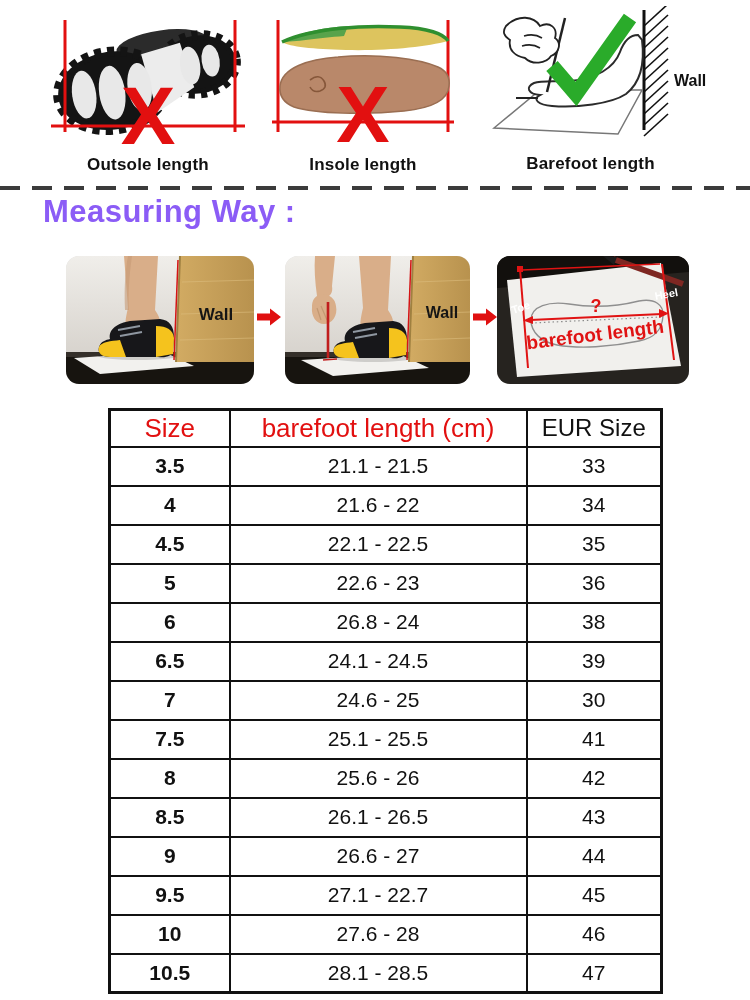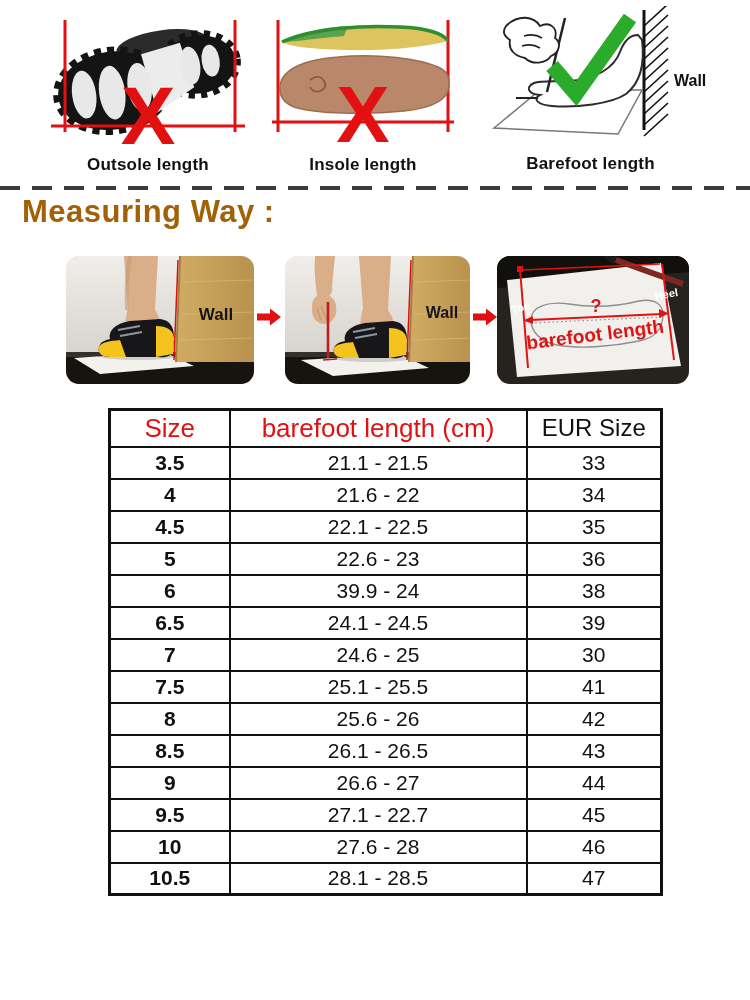--- a/index.html
+++ b/index.html
@@ -4,28 +4,28 @@
 <style>
   html,body{margin:0;padding:0;background:#ffffff;}
   .page{position:relative;width:750px;height:1000px;background:#fff;overflow:hidden;
         font-family:"Liberation Sans",sans-serif;color:#111;}
   figure{margin:0;}
   .fig{position:absolute;text-align:center;}
   .fig figcaption{font-weight:bold;font-size:17px;color:#111;margin-top:2px;letter-spacing:.2px;}
   svg text{font-family:"Liberation Sans",sans-serif;}
   .divider{position:absolute;left:0;top:186px;width:750px;height:4px;
            background:repeating-linear-gradient(90deg,#3b3b3b 0 20px,transparent 20px 32px);}
-  .heading{position:absolute;left:22px;top:194px;font-size:31px;font-weight:bold;color:#a16207;letter-spacing:.5px;}
+  .heading{position:absolute;left:43px;top:194px;font-size:31px;font-weight:bold;color:#8b5cf6;letter-spacing:.5px;}
   .photo{position:absolute;top:256px;height:128px;border-radius:13px;overflow:hidden;background:#ddd;}
   .arrow{position:absolute;top:307px;width:26px;height:20px;}
   .sizes{position:absolute;left:108px;top:408px;width:552px;border-collapse:collapse;table-layout:fixed;
          border:3px solid #111;}
   .sizes th,.sizes td{border:2px solid #111;background:#fff;text-align:center;vertical-align:middle;padding:0;}
   .sizes thead tr{height:37px;}
-  .sizes tbody tr{height:32px;}
+  .sizes tbody tr{height:39px;}
   .h-size,.h-len{color:#e21010;font-size:26px;font-weight:normal;}
   .h-eur{color:#111;font-size:24px;font-weight:normal;}
   .c-size{font-weight:bold;font-size:21px;}
   .c-len,.c-eur{font-weight:normal;font-size:21px;border-radius:7px;}
 </style>
 </head>
 <body>
 
 <div class="page">
 
@@ -233,21 +233,21 @@
         <td class="c-len">22.1 - 22.5</td>
         <td class="c-eur">35</td>
       </tr>
         <tr>
         <td class="c-size">5</td>
         <td class="c-len">22.6 - 23</td>
         <td class="c-eur">36</td>
       </tr>
         <tr>
         <td class="c-size">6</td>
-        <td class="c-len">39.9 - 24</td>
+        <td class="c-len">26.8 - 24</td>
         <td class="c-eur">38</td>
       </tr>
         <tr>
         <td class="c-size">6.5</td>
         <td class="c-len">24.1 - 24.5</td>
         <td class="c-eur">39</td>
       </tr>
         <tr>
         <td class="c-size">7</td>
         <td class="c-len">24.6 - 25</td>

